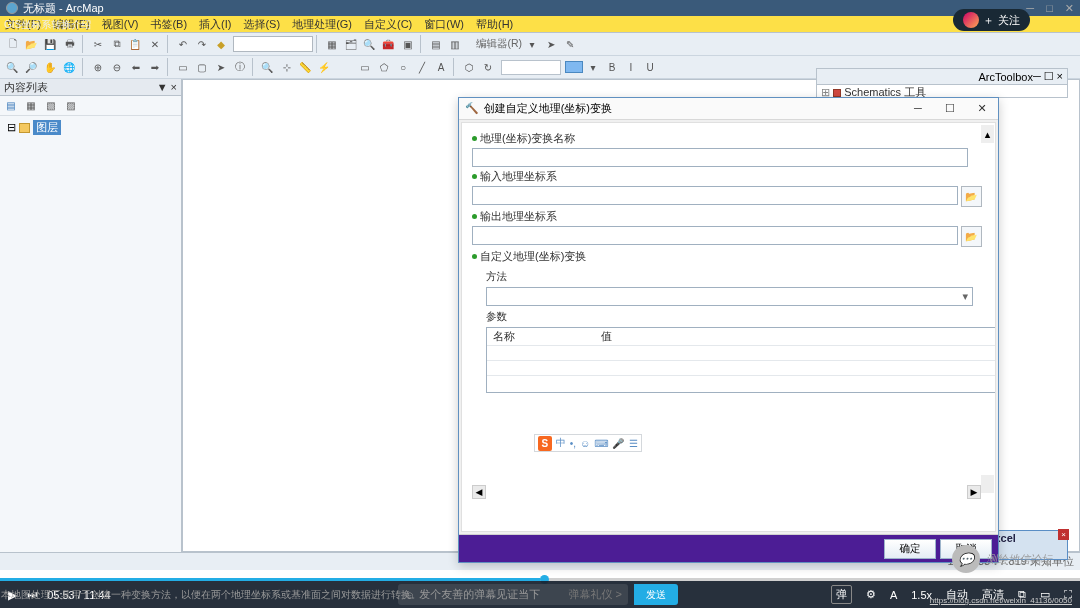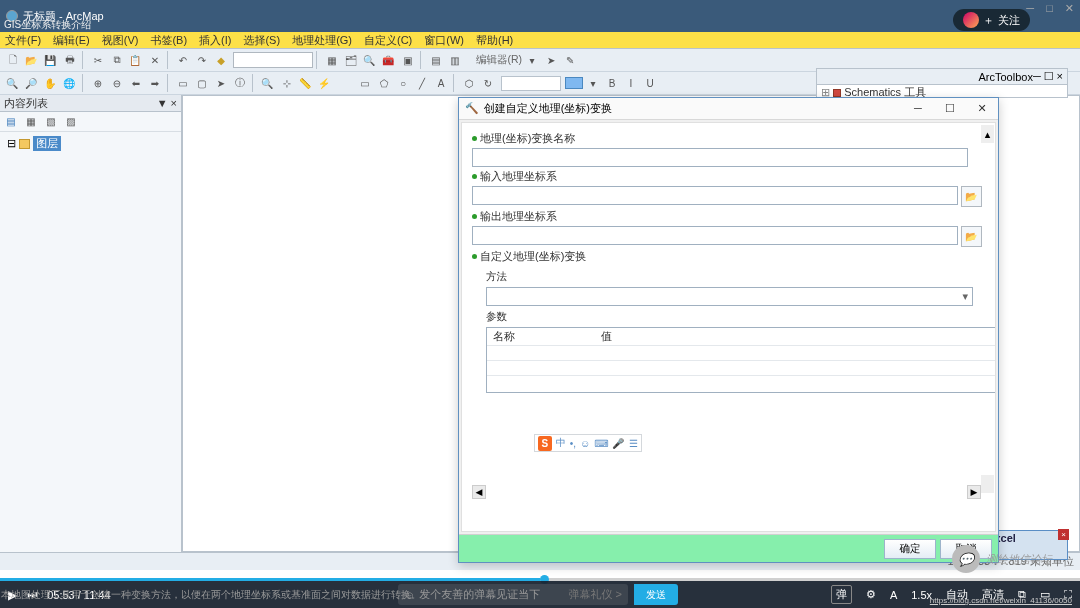--- a/index.html
+++ b/index.html
@@ -1,18 +1,18 @@
 <!DOCTYPE html>
 <html><head>
 <meta charset="utf-8">
 <style>
 * { margin: 0; padding: 0; box-sizing: border-box; font-family: "Microsoft YaHei", Arial, sans-serif; font-size: 11px; }
 body { width: 1080px; height: 608px; background: #fff; overflow: hidden; position: relative; }
 .app-window { width: 100%; height: 570px; background: #e8eef4; display: flex; flex-direction: column; }
-.title-bar { height: 32px; background: #3a5a7a; color: #fff; display: flex; align-items: center; padding: 0 6px; font-size: 10px; }
+.title-bar { height: 16px; background: #3a5a7a; color: #fff; display: flex; align-items: center; padding: 0 6px; font-size: 10px; }
 .title-bar .globe { width: 12px; height: 12px; background: #5ba5d0; border-radius: 50%; margin-right: 5px; border: 1px solid #999; }
 .title-subtitle { position: absolute; top: 18px; left: 4px; font-size: 10px; color: #eee; z-index: 2; }
 .title-controls { position: absolute; right: 6px; top: 2px; display: flex; gap: 12px; color: #aaa; font-size: 12px; }
 .follow-btn { position: absolute; right: 50px; top: 9px; background: #192935; color: #fff; padding: 3px 10px; border-radius: 11px; display: flex; align-items: center; gap: 4px; font-size: 10px; }
 .follow-btn .avatar { width: 16px; height: 16px; border-radius: 50%; background: linear-gradient(135deg, #c06, #fa5); }
 .menu-bar { height: 17px; background: #fde047; display: flex; align-items: center; padding: 0 5px; gap: 12px; font-size: 10.5px; color: #333; border-bottom: 1px solid #b8c2cc; }
 .menu-bar span { cursor: pointer; }
 .toolbar-row { height: 23px; background: #e8eef4; display: flex; align-items: center; padding: 0 4px; gap: 1px; border-bottom: 1px solid #cbd5df; }
 .tb-btn { width: 18px; height: 18px; display: flex; align-items: center; justify-content: center; border-radius: 2px; cursor: pointer; color: #555; font-size: 10px; }
 .tb-sep { width: 4px; height: 18px; border-left: 1px solid #b8c2cc; margin: 0 2px; }
@@ -48,21 +48,21 @@
 .param-grid { margin-left: 14px; width: 561px; border: 1px solid #a0b0c0; background: #fff; }
 .param-header { display: flex; height: 17px; background: #fff; font-size: 10px; color: #333; }
 .param-header div { padding: 1px 6px; }
 .param-col1 { width: 108px; }
 .param-rows { height: 47px; }
 .param-rows .r { height: 15px; border-top: 1px solid #e4e8ec; }
 .dlg-scroll-right { position: absolute; right: 1px; top: 2px; width: 13px; height: 18px; background: #eee; display: flex; align-items: center; justify-content: center; }
 .dlg-scroll-right2 { position: absolute; right: 1px; bottom: 38px; width: 13px; height: 18px; background: #eee; }
 .dlg-bottom-scroll { position: absolute; left: 10px; bottom: 32px; right: 14px; height: 15px; display: flex; justify-content: space-between; align-items: center; }
 .scroll-arrow { width: 14px; height: 14px; background: #eaeaea; border: 1px solid #ccc; display: flex; align-items: center; justify-content: center; font-size: 9px; }
-.dlg-footer { height: 28px; background: #86efac; display: flex; align-items: center; justify-content: flex-end; padding: 0 6px; gap: 4px; border-top: 1px solid #d0d0d0; }
+.dlg-footer { height: 28px; background: #4c1d95; display: flex; align-items: center; justify-content: flex-end; padding: 0 6px; gap: 4px; border-top: 1px solid #d0d0d0; }
 .dlg-btn { min-width: 52px; padding: 2px 10px; border: 1px solid #9db4cb; background: linear-gradient(#fff, #e4edf5); font-size: 10.5px; cursor: pointer; text-align: center; }
 .ime-bar { position: absolute; left: 534px; top: 434px; width: 108px; height: 18px; background: #fff; border: 1px solid #d4d8dc; display: flex; align-items: center; gap: 4px; padding: 0 3px; z-index: 11; }
 .ime-s { width: 15px; height: 15px; background: #f76820; color: #fff; border-radius: 2px; display: flex; align-items: center; justify-content: center; font-size: 10px; font-weight: bold; }
 .ime-ic { color: #5a8ec5; font-size: 10px; }
 .cursor-highlight { position: absolute; left: 845px; top: 388px; width: 34px; height: 34px; background: radial-gradient(#ffe840, #ffd500); border-radius: 50%; z-index: 9; display: flex; align-items: center; justify-content: center; }
 .status-bar { height: 18px; background: #e8eef4; border-top: 1px solid #b8c2cc; display: flex; align-items: center; padding: 0 6px; font-size: 9.5px; color: #666; justify-content: space-between; }
 .table-to-excel { position: absolute; right: 12px; top: 530px; width: 143px; height: 30px; background: #d4e2f0; border: 1px solid #5a8ec5; z-index: 7; }
 .tte-bar { height: 13px; display: flex; align-items: center; padding: 0 3px; gap: 3px; font-size: 9.5px; color: #224; position: relative; }
 .tte-close { position: absolute; right: -2px; top: -2px; width: 11px; height: 11px; background: #c03030; color: #fff; font-size: 8px; display: flex; align-items: center; justify-content: center; }
 .watermark { position: absolute; right: 28px; bottom: 35px; z-index: 12; display: flex; align-items: center; gap: 6px; font-size: 18px; color: #999; font-family: KaiTi, serif; font-style: italic; }

